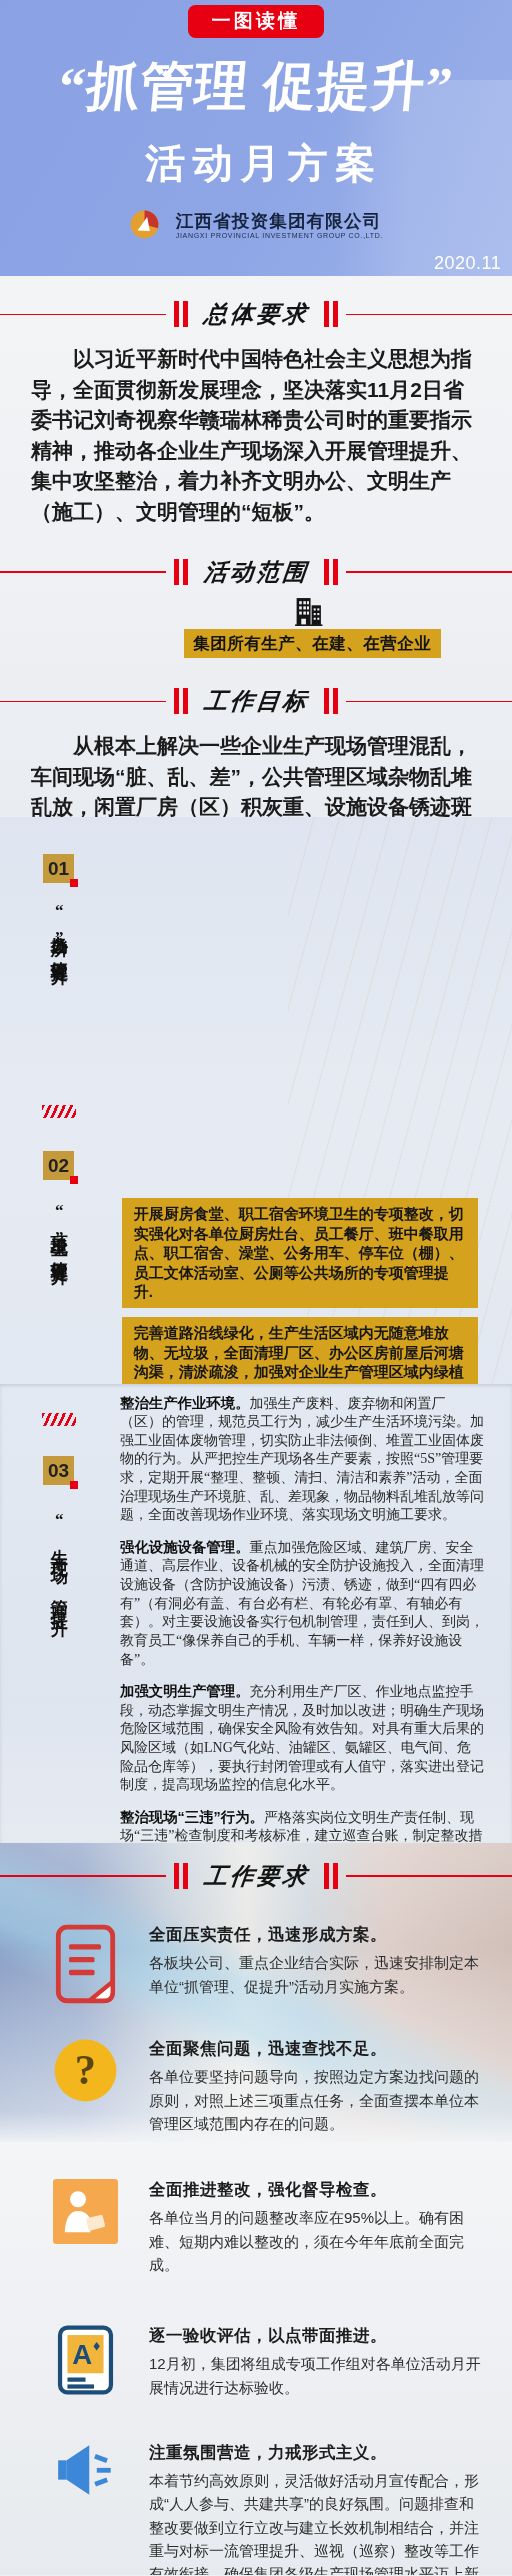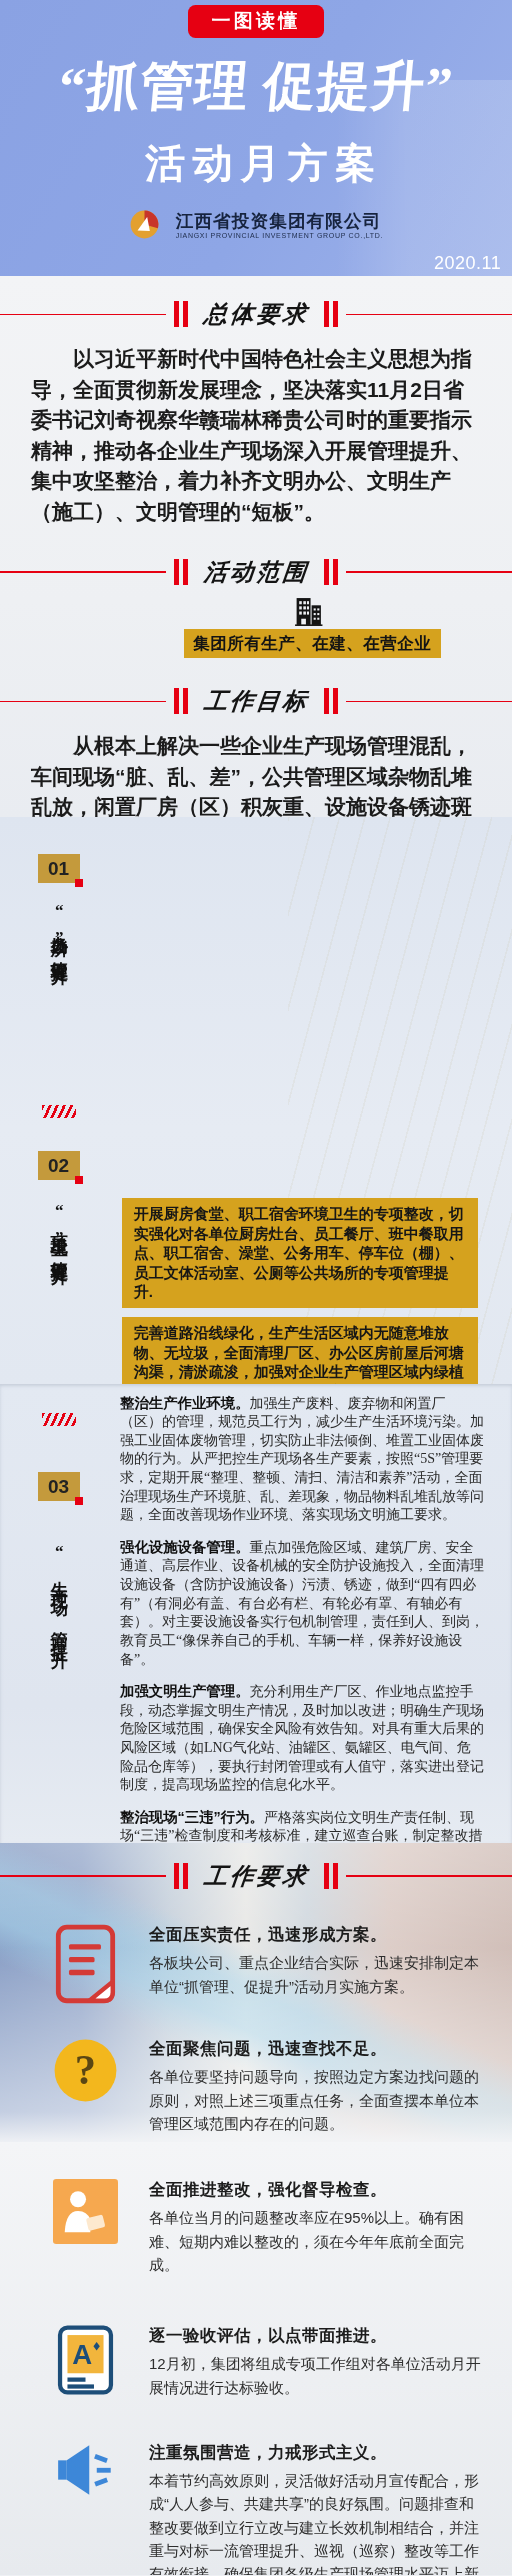--- a/index.html
+++ b/index.html
@@ -38,21 +38,21 @@
   .scope-icon{width:33px;flex:0 0 33px;display:flex;justify-content:center;}
   .scope-box{background:#d5a21e;color:#141414;font-weight:bold;font-size:16.5px;
         padding:3.7px 9.6px;margin-left:7.5px;letter-spacing:0.5px;}
 
   
   .tasks{height:567px;position:relative;overflow:hidden;
         background:linear-gradient(180deg,#dee5f0 0%,#e6ebf3 55%,#e2e8f1 100%);}
   .tasks::before{content:"";position:absolute;right:0;top:0;width:224px;height:100%;
         background:repeating-linear-gradient(105deg,rgba(190,180,140,.12) 0 1.6px,transparent 1.6px 24.5px);}
   .task-sec{position:relative;}
-  .num-box{width:42px;height:29px;background:#c49a3c;color:#222;font-weight:800;
+  .num-box{width:31px;height:29px;background:#c49a3c;color:#222;font-weight:800;
         font-size:19px;display:flex;align-items:center;justify-content:center;position:relative;}
   .num-box::after{content:"";position:absolute;right:-3.7px;bottom:-3.7px;width:8px;height:8px;background:#e60012;}
   .vlabel{writing-mode:vertical-rl;text-orientation:upright;font-family:"Liberation Serif",serif;
         font-weight:bold;font-size:17px;color:#101010;letter-spacing:1.6px;line-height:1.1;}
   .hatch{width:34px;height:13px;
         background:repeating-linear-gradient(115deg,#e60012 0 2.7px,transparent 2.7px 6.4px);}
   .rail{position:absolute;left:39px;width:39px;display:flex;flex-direction:column;align-items:center;}
   .boxes{position:absolute;left:122px;width:356px;}
   .gold-box{background:#d5a21e;padding:6.4px 11.7px;font-size:15px;font-weight:bold;
         color:#161616;line-height:1.3;margin-bottom:7px;}
@@ -214,21 +214,21 @@
         <div class="vlabel" style="margin-top:21.3px;height:176px;">“环境卫生”管理提升</div>
       </div>
       <div class="boxes" style="top:47px;">
         <div class="gold-box">开展厨房食堂、职工宿舍环境卫生的专项整改，切实强化对各单位厨房灶台、员工餐厅、班中餐取用点、职工宿舍、澡堂、公务用车、停车位（棚）、员工文体活动室、公厕等公共场所的专项管理提升.</div>
         <div class="gold-box" style="margin-top:8.5px;">完善道路沿线绿化，生产生活区域内无随意堆放物、无垃圾，全面清理厂区、办公区房前屋后河塘沟渠，清淤疏浚，加强对企业生产管理区域内绿植的管理，打造整洁干净、舒适宜人的生产生活环境.</div>
       </div>
     </div>
   </div>
 
   <div class="panel">
-    <div class="rail" style="top:29px;gap:16px;">
+    <div class="rail" style="top:29px;">
       <div class="hatch"></div>
       <div class="num-box" style="margin-top:30px;">03</div>
       <div class="vlabel" style="margin-top:24.5px;height:278px;letter-spacing:6.4px;">“生产现场”管理提升</div>
     </div>
     <div class="panel-text">
       <p class="p3"><span class="lead">整治生产作业环境。</span><span>加强生产废料、废弃物和闲置厂（区）的管理，规范员工行为，减少生产生活环境污染。加强工业固体废物管理，切实防止非法倾倒、堆置工业固体废物的行为。从严把控生产现场各生产要素，按照“5S”管理要求，定期开展“整理、整顿、清扫、清洁和素养”活动，全面治理现场生产环境脏、乱、差现象，物品物料乱堆乱放等问题，全面改善现场作业环境、落实现场文明施工要求。</span></p>
       <p class="p3"><span class="lead">强化设施设备管理。</span><span>重点加强危险区域、建筑厂房、安全通道、高层作业、设备机械的安全防护设施投入，全面清理设施设备（含防护设施设备）污渍、锈迹，做到“四有四必有”（有洞必有盖、有台必有栏、有轮必有罩、有轴必有套）。对主要设施设备实行包机制管理，责任到人、到岗，教育员工“像保养自己的手机、车辆一样，保养好设施设备”。</span></p>
       <p class="p3"><span class="lead">加强文明生产管理。</span><span>充分利用生产厂区、作业地点监控手段，动态掌握文明生产情况，及时加以改进；明确生产现场危险区域范围，确保安全风险有效告知。对具有重大后果的风险区域（如LNG气化站、油罐区、氨罐区、电气间、危险品仓库等），要执行封闭管理或有人值守，落实进出登记制度，提高现场监控的信息化水平。</span></p>
       <p class="p3"><span class="lead">整治现场“三违”行为。</span><span>严格落实岗位文明生产责任制、现场“三违”检查制度和考核标准，建立巡查台账，制定整改措施、加大整改力度，督促教育一线作业人员上标准岗、干标准活、做标准事。重点关注安全防护佩戴、危险交叉作业、违章作业、违章指挥等行为，做到立查立改，即知即改。</span></p>
     </div>

